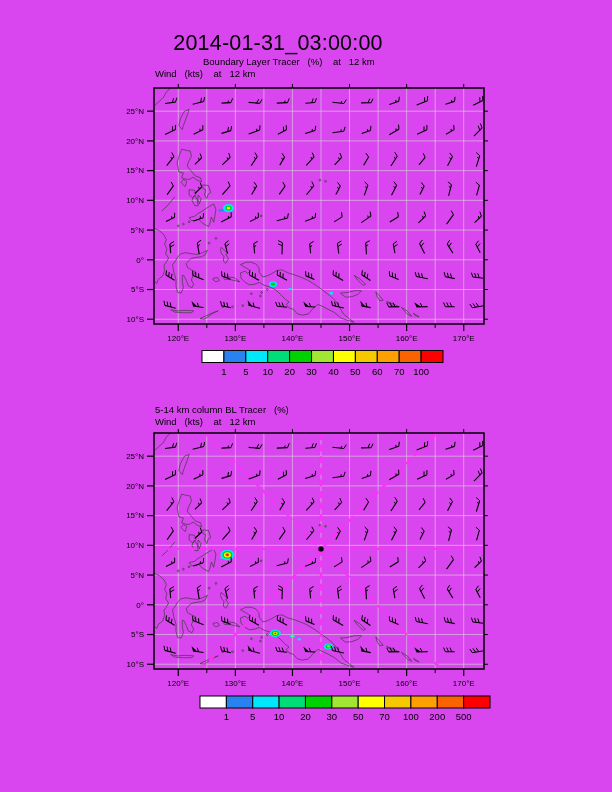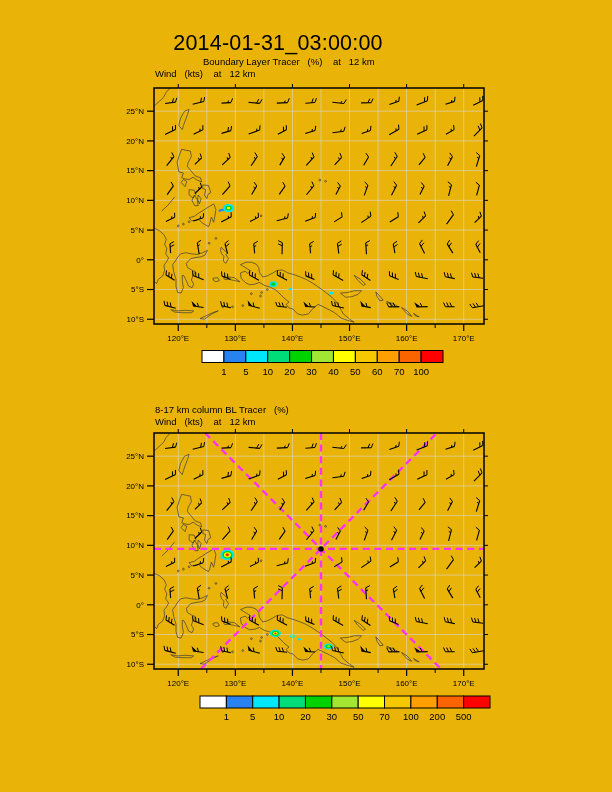--- a/index.html
+++ b/index.html
@@ -1,32 +1,32 @@
 <!DOCTYPE html>
 <html><head>
 <meta charset="utf-8">
 <style>
   html,body{margin:0;padding:0;background:#ffffff;}
-  .page{position:relative;width:612px;height:792px;background:#eab308;overflow:hidden;
+  .page{position:relative;width:612px;height:792px;background:#d946ef;overflow:hidden;
         font-family:"Liberation Sans",sans-serif;color:#000;}
   .fig-title{position:absolute;top:31px;left:278px;transform:translateX(-50%);
              font-size:21.5px;letter-spacing:0.2px;white-space:pre;}
   .sub{position:absolute;left:155px;font-size:9.5px;line-height:12px;white-space:pre;}
   #sub1a{top:56px;padding-left:48px;} #sub1b{top:68px;} #sub2a{top:404px;} #sub2b{top:416px;}
   svg{position:absolute;left:0;top:0;}
   text{font-family:"Liberation Sans",sans-serif;fill:#000;}
 </style>
 </head>
 <body>
 
 <div class="page">
   <div class="fig-title">2014-01-31_03:00:00</div>
   <div class="sub" id="sub1a">Boundary Layer Tracer   (%)    at   12 km</div>
   <div class="sub" id="sub1b">Wind   (kts)    at   12 km</div>
-  <div class="sub" id="sub2a">8-17 km column BL Tracer   (%)</div>
+  <div class="sub" id="sub2a">5-14 km column BL Tracer   (%)</div>
   <div class="sub" id="sub2b">Wind   (kts)    at   12 km</div>
   <svg id="fig" width="612" height="792" viewBox="0 0 612 792">
       <g>
         <line x1="178.26470588235293" y1="88" x2="178.26470588235293" y2="324" stroke="#d9d9d9" stroke-width="0.6"></line>
         <line x1="206.8114186851211" y1="88" x2="206.8114186851211" y2="324" stroke="#d9d9d9" stroke-width="0.6"></line>
         <line x1="235.35813148788924" y1="88" x2="235.35813148788924" y2="324" stroke="#d9d9d9" stroke-width="0.6"></line>
         <line x1="263.9048442906574" y1="88" x2="263.9048442906574" y2="324" stroke="#d9d9d9" stroke-width="0.6"></line>
         <line x1="292.45155709342555" y1="88" x2="292.45155709342555" y2="324" stroke="#d9d9d9" stroke-width="0.6"></line>
         <line x1="320.99826989619373" y1="88" x2="320.99826989619373" y2="324" stroke="#d9d9d9" stroke-width="0.6"></line>
         <line x1="349.5449826989619" y1="88" x2="349.5449826989619" y2="324" stroke="#d9d9d9" stroke-width="0.6"></line>

